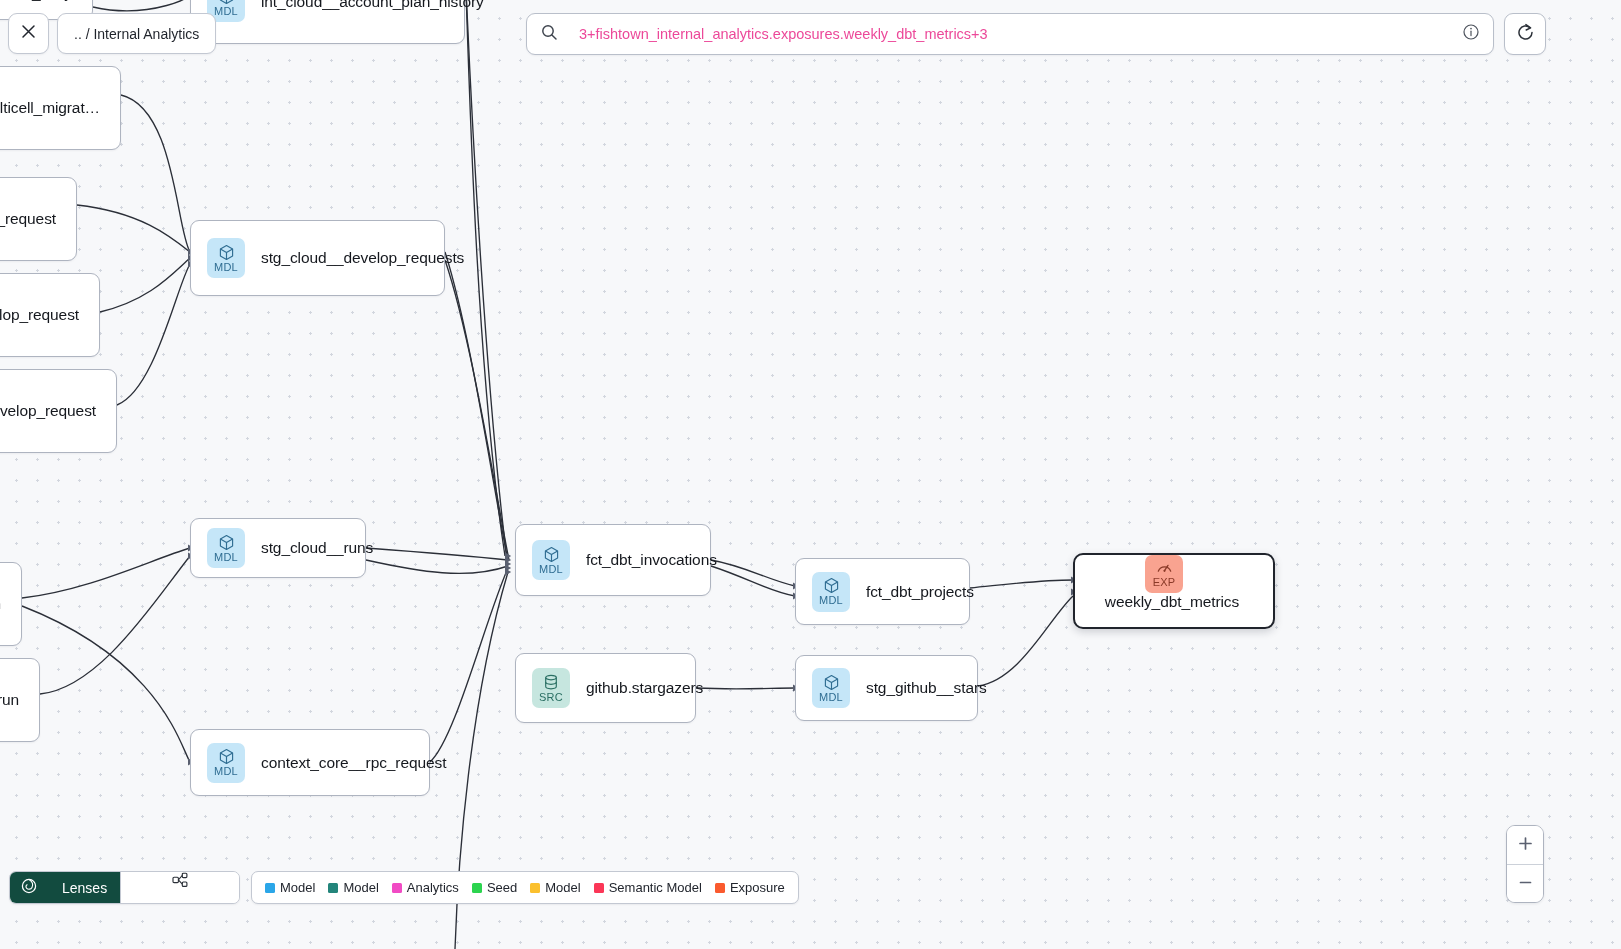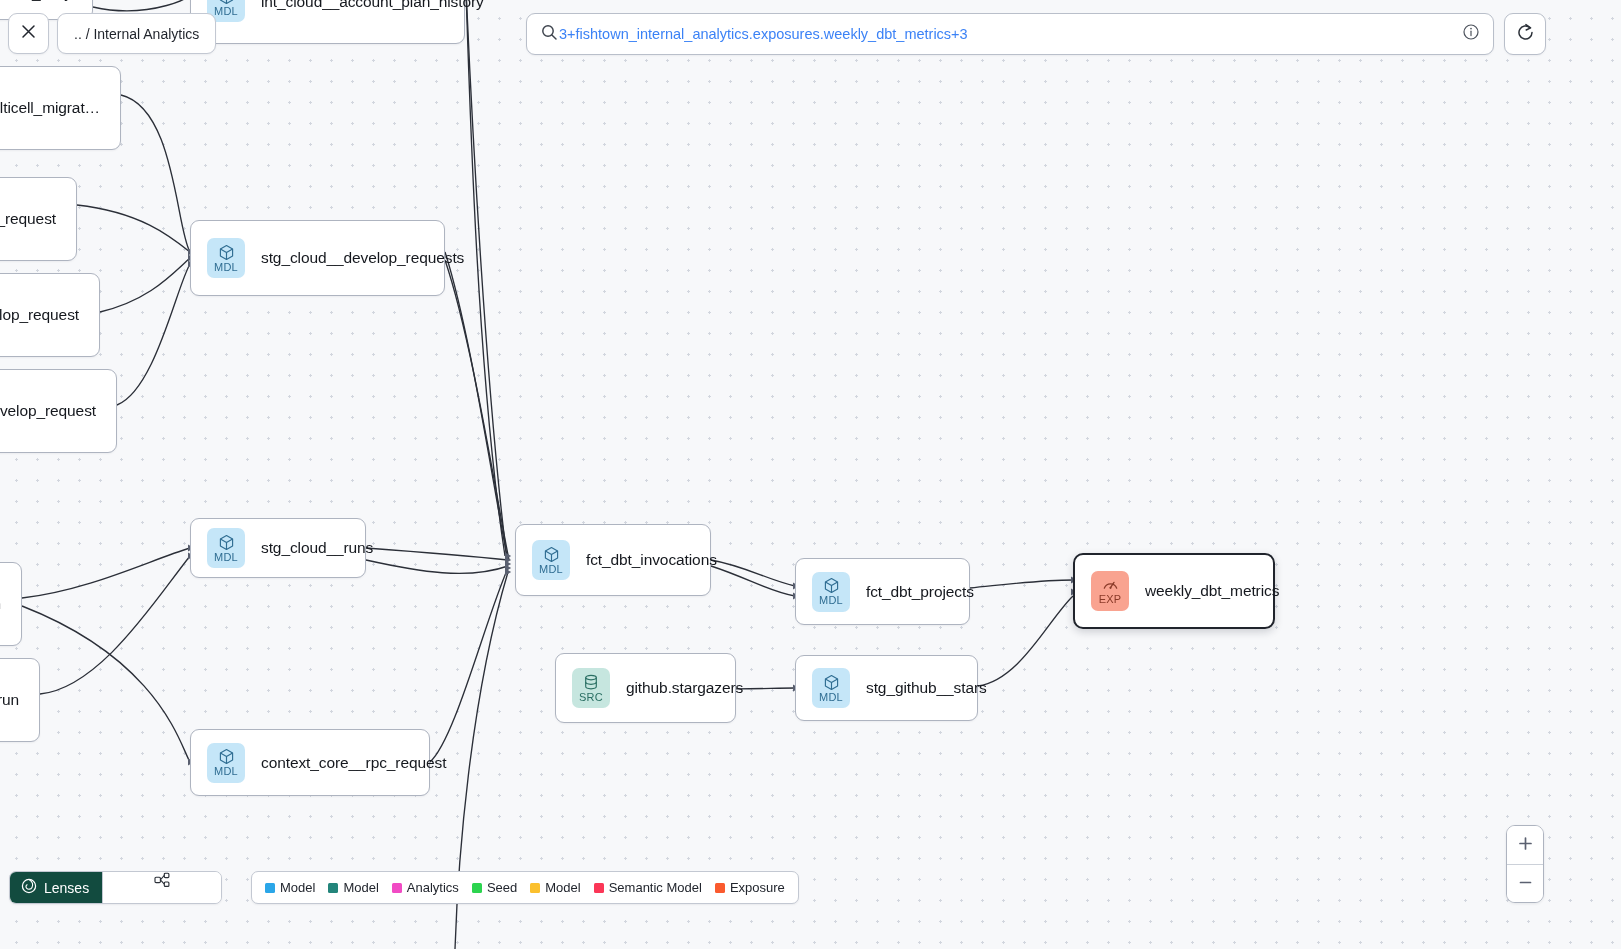--- a/index.html
+++ b/index.html
@@ -116,23 +116,23 @@
     display: flex; align-items: center;
     padding: 0 13px 0 14px;
     box-shadow: 0 1px 2px rgba(16,24,40,.05);
   }
   .search-wrap input {
     flex: 1;
     border: none;
     outline: none;
     font-family: "Liberation Sans", sans-serif;
     font-size: 14.5px;
-    color: #3b82f6;
+    color: #ec4899;
     background: transparent;
-    margin-left: 1px;
+    margin-left: 21px;
   }
   .refresh-btn {
     position: absolute;
     left: 1504px; top: 13px;
     width: 42px; height: 42px;
     background: #fff;
     border: 1px solid #b9bfca;
     border-radius: 9px;
     display: flex; align-items: center; justify-content: center;
     cursor: pointer;
@@ -169,21 +169,21 @@
     display: flex;
     border-radius: 7px;
     overflow: hidden;
     border: 1px solid #c3c8d2;
     background: #fff;
     box-shadow: 0 1px 2px rgba(16,24,40,.06);
   }
   .lenses-btn {
     background: #124b3f;
     color: #fff;
-    display: flex; align-items: center; gap: 7px;
+    display: flex; align-items: center; gap: 25px;
     padding: 0 13px 0 11px;
     font-size: 14px;
     cursor: pointer;
   }
   .restype-btn {
     background: #fff;
     color: #1f232b;
     display: flex; align-items: center; gap: 9px;
     padding: 0 12px;
     font-size: 14px;
@@ -329,21 +329,21 @@
           <span>
             <svg width="17" height="17" viewBox="0 0 17 17">
               <path d="M8.5 1.6 L14.6 5.0 L14.6 12.0 L8.5 15.4 L2.4 12.0 L2.4 5.0 Z" stroke="#2f6d92" stroke-width="1.15" fill="none" stroke-linejoin="round"></path>
               <path d="M2.4 5.0 L8.5 8.5 L14.6 5.0 M8.5 8.5 L8.5 15.4" stroke="#2f6d92" stroke-width="1.15" fill="none" stroke-linejoin="round"></path>
             </svg>
           </span>
           <span class="btxt">MDL</span>
         </div>
         <span class="node-label">fct_dbt_invocations</span>
       </div>
-      <div class="node" style="left: 515px; top: 653px; width: 181px; height: 70px; margin-left: 40px;">
+      <div class="node" style="left: 515px; top: 653px; width: 181px; height: 70px;">
         <div class="badge badge-src">
           <span>
             <svg width="16" height="17" viewBox="0 0 16 17">
               <ellipse cx="8" cy="3.6" rx="5.3" ry="2.2" stroke="#2a6f63" stroke-width="1.15" fill="none"></ellipse>
               <path d="M2.7 3.6 L2.7 12.6 C2.7 13.8 5.1 14.8 8 14.8 C10.9 14.8 13.3 13.8 13.3 12.6 L13.3 3.6" stroke="#2a6f63" stroke-width="1.15" fill="none"></path>
               <path d="M2.7 8.1 C2.7 9.3 5.1 10.3 8 10.3 C10.9 10.3 13.3 9.3 13.3 8.1" stroke="#2a6f63" stroke-width="1.15" fill="none"></path>
             </svg>
           </span>
           <span class="btxt">SRC</span>
         </div>
@@ -366,21 +366,21 @@
           <span>
             <svg width="17" height="17" viewBox="0 0 17 17">
               <path d="M8.5 1.6 L14.6 5.0 L14.6 12.0 L8.5 15.4 L2.4 12.0 L2.4 5.0 Z" stroke="#2f6d92" stroke-width="1.15" fill="none" stroke-linejoin="round"></path>
               <path d="M2.4 5.0 L8.5 8.5 L14.6 5.0 M8.5 8.5 L8.5 15.4" stroke="#2f6d92" stroke-width="1.15" fill="none" stroke-linejoin="round"></path>
             </svg>
           </span>
           <span class="btxt">MDL</span>
         </div>
         <span class="node-label">stg_github__stars</span>
       </div>
-      <div class="node selected" style="left: 1073px; top: 553px; width: 202px; height: 76px;">
+      <div class="node selected" style="left: 1073px; top: 553px; width: 202px; height: 76px; flex-direction: column;">
         <div class="badge badge-exp">
           <span>
             <svg width="17" height="16" viewBox="0 0 17 16">
               <path d="M2.3 11.2 A6.6 6.6 0 0 1 14.7 11.2" stroke="#8a3a28" stroke-width="1.25" fill="none" stroke-linecap="round"></path>
               <path d="M8.5 10.6 L12.0 5.4" stroke="#8a3a28" stroke-width="1.3" fill="none" stroke-linecap="round"></path>
               <circle cx="8.5" cy="10.8" r="1.1" fill="#8a3a28"></circle>
             </svg>
           </span>
           <span class="btxt">EXP</span>
         </div>

